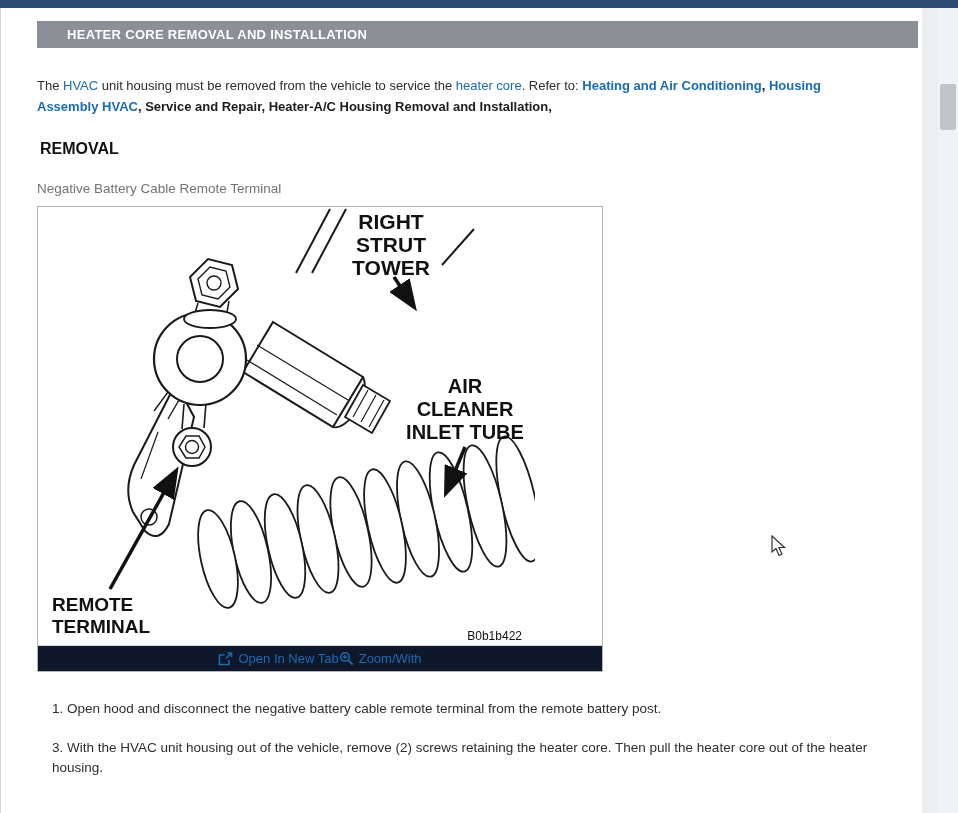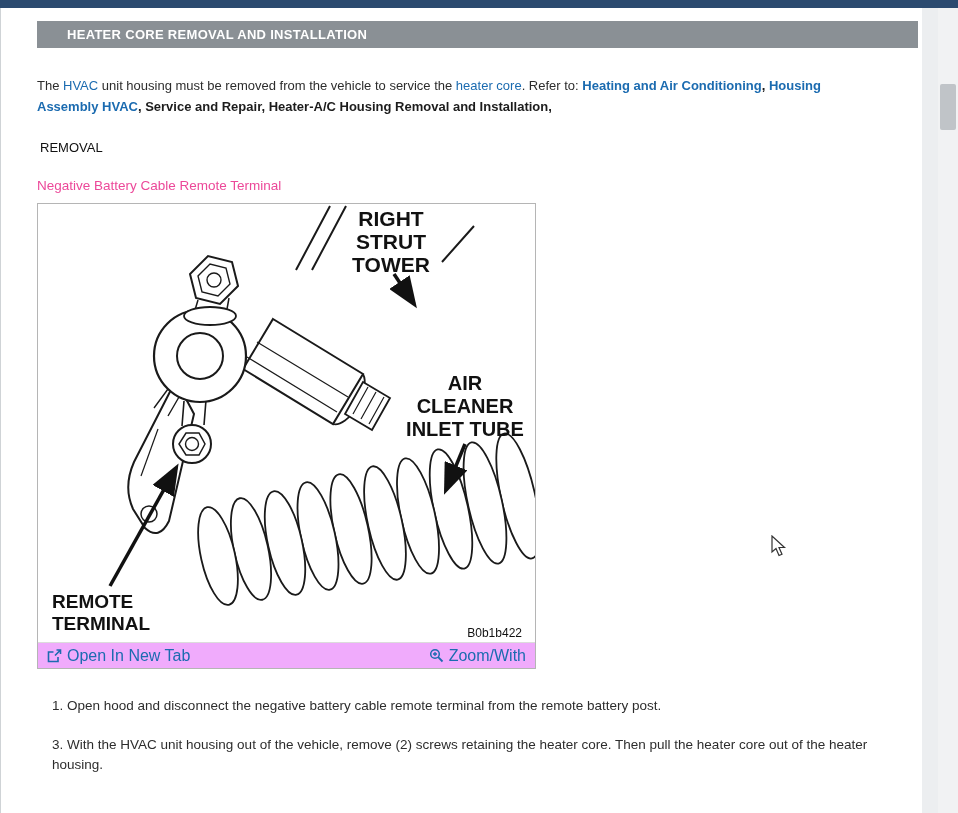--- a/index.html
+++ b/index.html
@@ -6,26 +6,26 @@
   html,body{width:958px;height:813px;overflow:hidden}
   body{position:relative;background:#fff;font-family:"Liberation Sans",sans-serif;color:#2d2d2d}
   .top-bar{position:absolute;left:0;top:0;width:958px;height:8px;background:#2b4a6f}
   .content{position:absolute;left:0;top:8px;width:922px;height:805px;background:#fff;border-left:1px solid #cfd3d6}
   .section-header{margin:13px 4px 0 36px;height:27px;background:#8a9095;color:#fff;
     font-size:13px;font-weight:bold;letter-spacing:.3px;line-height:27px;padding-left:30px}
   .intro{margin:27px 0 0 36px;width:846px;font-size:13px;line-height:21px}
   a.lnk{color:#1b6bb0;text-decoration:none;cursor:pointer}
   .blnk{font-weight:bold}
   .b{font-weight:bold;color:#1c1c1c}
-  .removal{margin:23px 0 0 39px;font-size:13px;font-weight:normal;color:#111}
-  .caption{margin:21px 0 0 36px;font-size:13.5px;line-height:19px;color:#ec4899}
-  .figure{margin:8px 0 0 36px;width:499px;border:1px solid #b5b5b5;background:#fff}
+  .removal{margin:23px 0 0 39px;font-size:16px;font-weight:bold;color:#111}
+  .caption{margin:21px 0 0 36px;font-size:13.5px;line-height:19px;color:#737373}
+  .figure{margin:8px 0 0 36px;width:566px;border:1px solid #b5b5b5;background:#fff}
   .fig-img{display:block;background:#fff}
-  .fig-bar{height:26px;background:#f0abfc;border-top:1px solid #dcdcdc;display:flex;align-items:center;
-    justify-content:space-between;padding:0 9px;font-size:16px}
+  .fig-bar{height:26px;background:#0f172a;border-top:1px solid #dcdcdc;display:flex;align-items:center;
+    justify-content:center;padding:0 9px;font-size:13px}
   .fig-bar a{display:flex;align-items:center;gap:5px;color:#1b6bb0;cursor:pointer;text-decoration:none}
   .steps{margin:27px 0 0 39px;width:852px;font-size:13.5px;line-height:20px}
   .steps p{margin:12px}
   .steps p.gap{margin-top:19px}
   .side-strip{position:absolute;left:922px;top:8px;width:16px;height:805px;background:#eceef0}
   .scrollbar{position:absolute;left:938px;top:8px;width:20px;height:805px;background:#f1f2f3}
   .scroll-thumb{position:absolute;left:2px;top:76px;width:16px;height:46px;background:#c0c4c8;border-radius:2px}
   .cursor{position:absolute;left:770px;top:535px}
 </style>
 </head>

